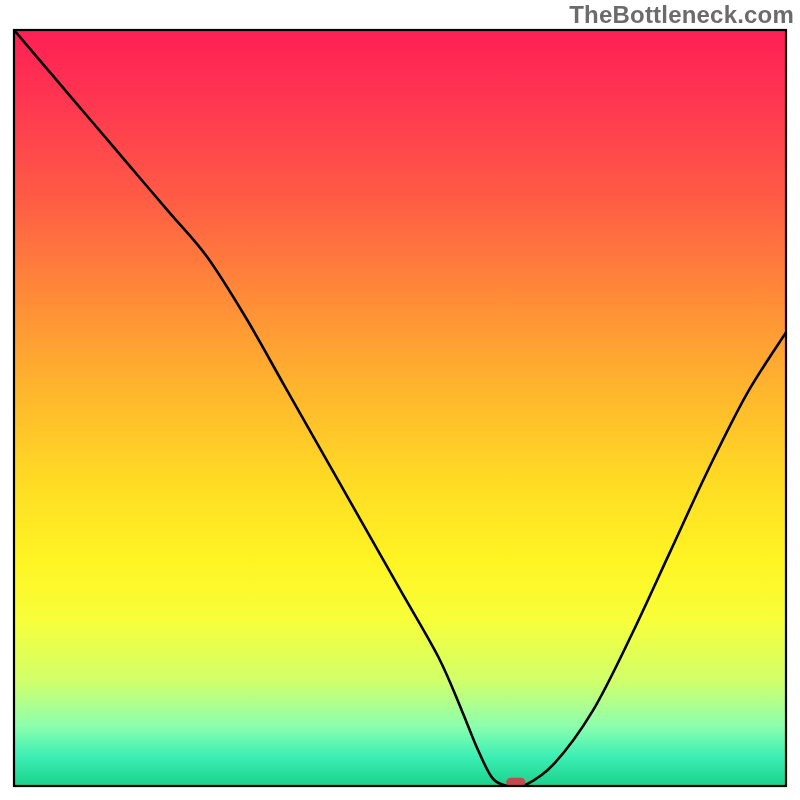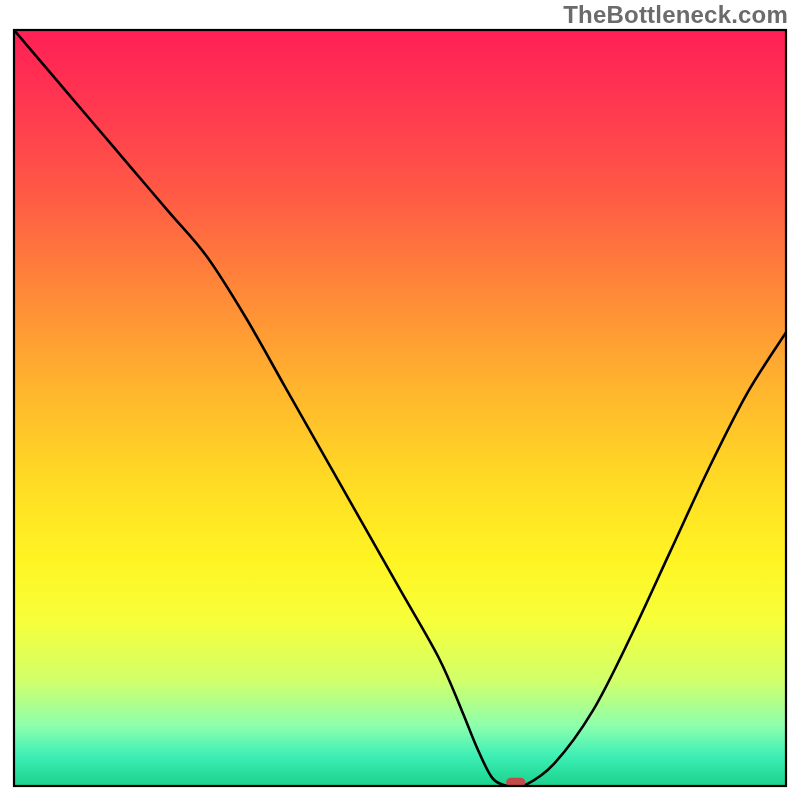--- a/index.html
+++ b/index.html
@@ -12,21 +12,21 @@
     overflow: hidden;
   }
   .chart-container {
     position: relative;
     width: 800px;
     height: 800px;
   }
   .watermark {
     position: absolute;
     top: 1px;
-    right: 12px;
+    right: 6px;
     font-size: 24px;
     font-weight: bold;
     color: #6b6b6b;
     letter-spacing: 0.2px;
     z-index: 20;
     user-select: none;
   }
   svg.chart {
     position: absolute;
     left: 0;

